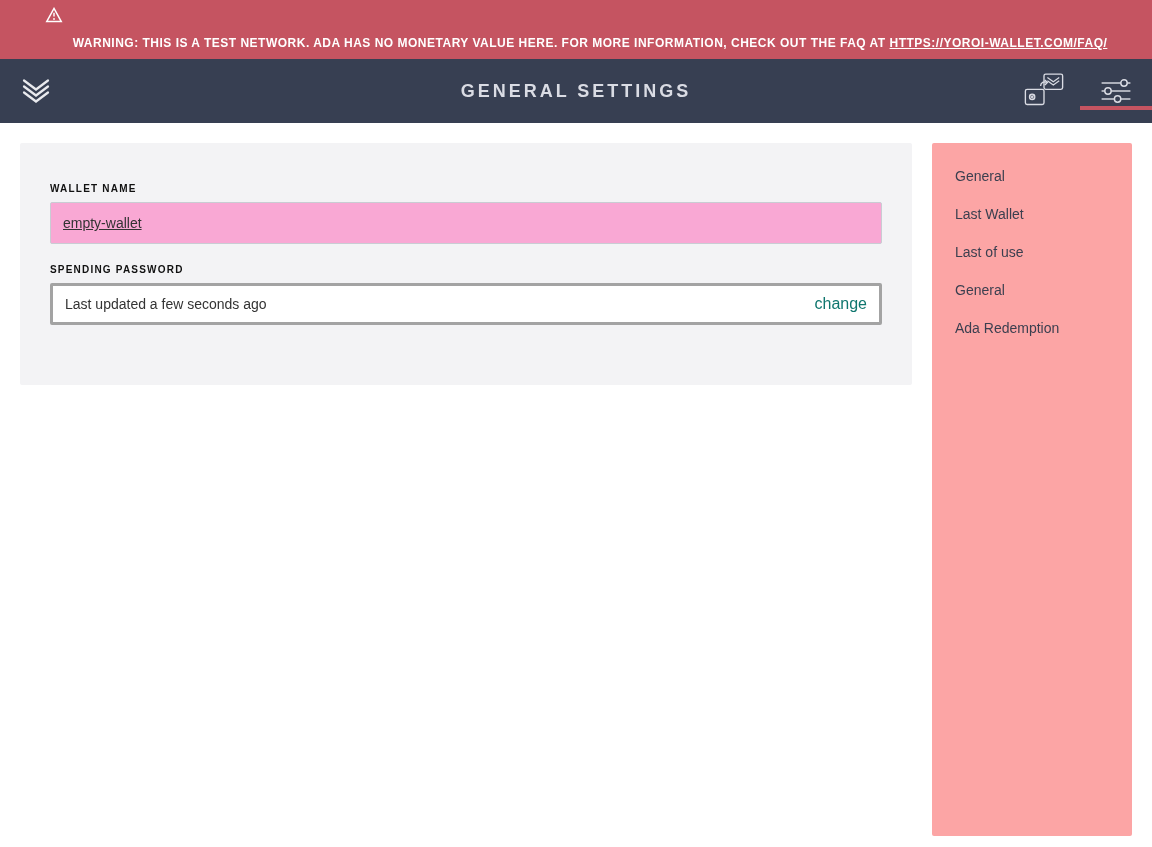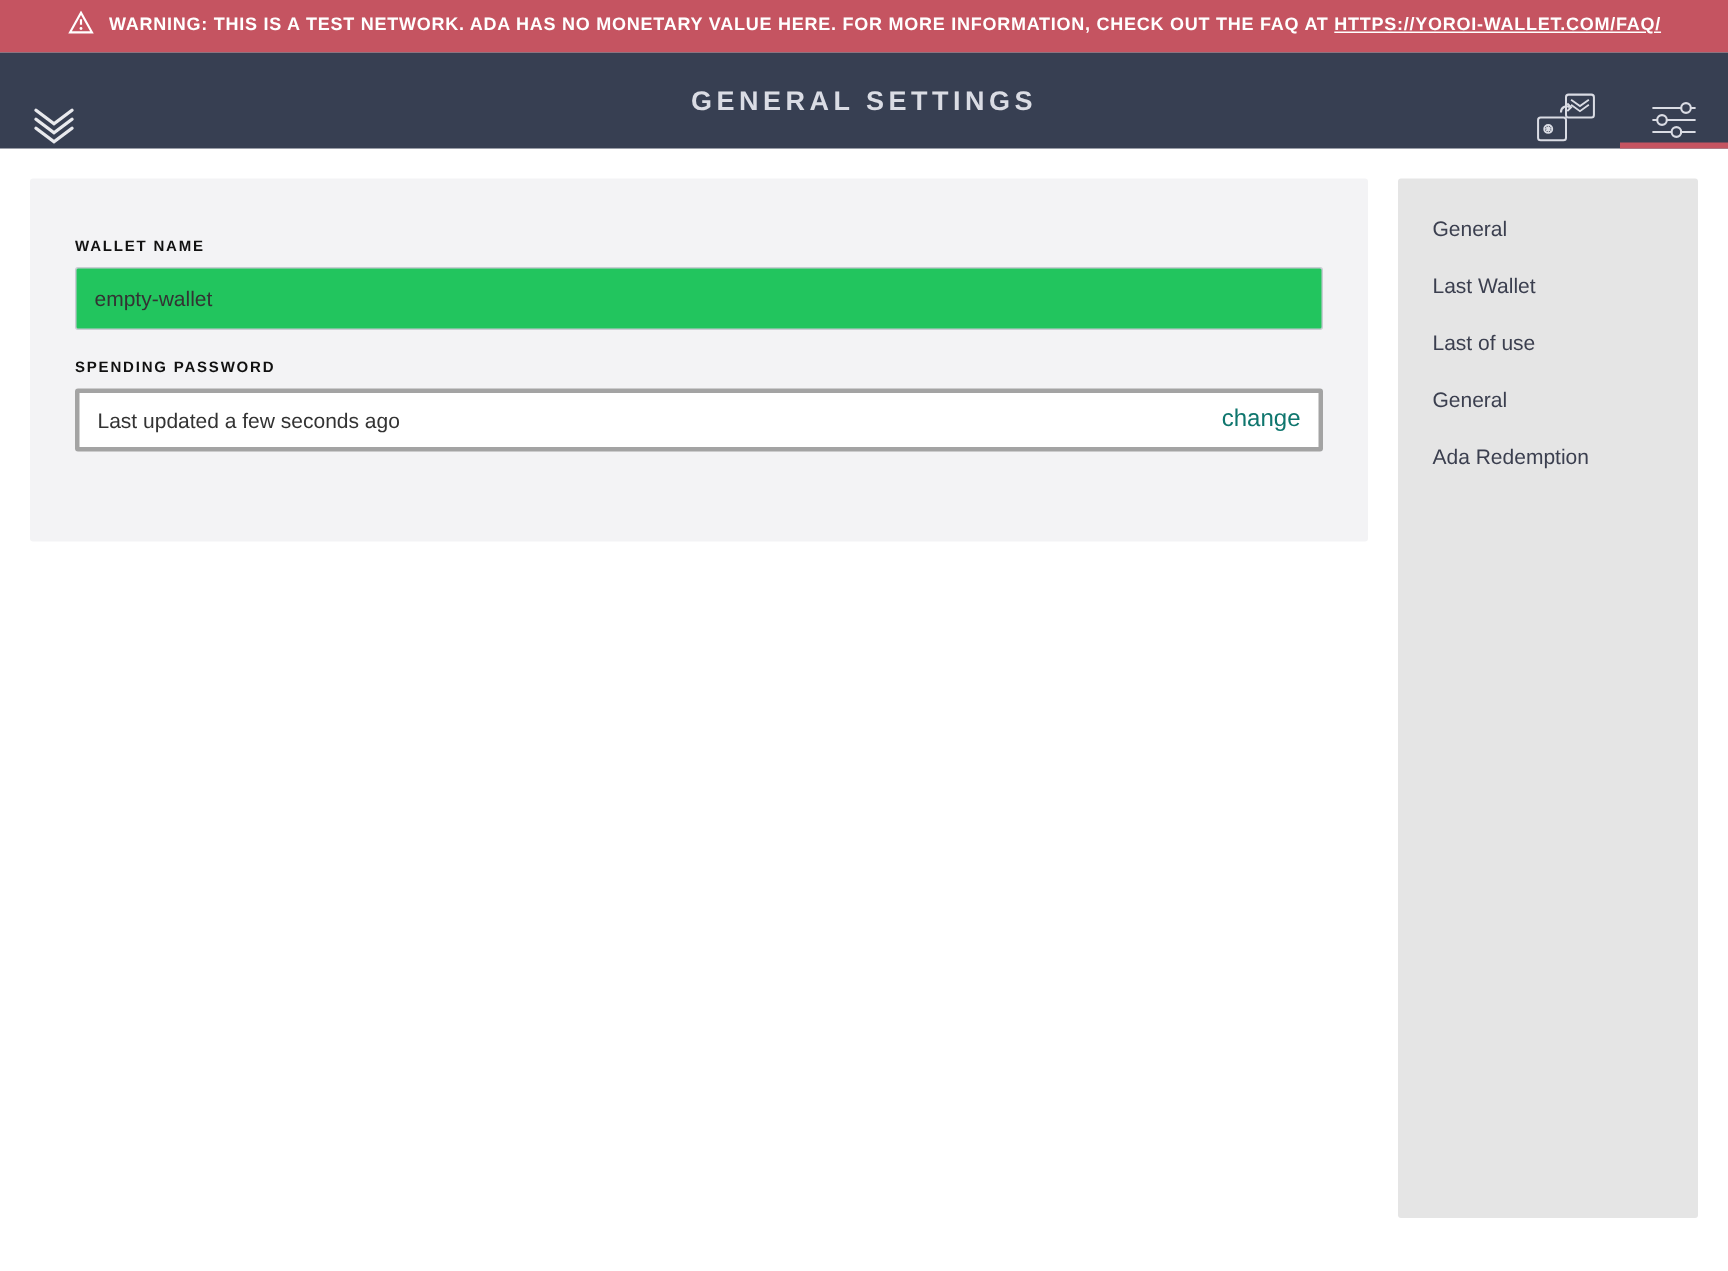--- a/index.html
+++ b/index.html
@@ -1,41 +1,41 @@
 <!DOCTYPE html>
 <html><head>
 <meta charset="utf-8">
 <style>
 * { margin:0; padding:0; box-sizing:border-box; }
 body { font-family:Arial,Helvetica,sans-serif; background:#fff; width:1152px; height:847px; overflow:hidden; }
 
 
 .warn { background:#C55461; color:#fff; padding:6px 20px; font-size:12px; font-weight:700; letter-spacing:.5px; text-align:center; display:flex; align-items:flex-start; justify-content:center; gap:10px; line-height:1.7; }
 .warn .icon { flex:0 0 auto; margin-top:1px; }
-.warn .txt { flex:0 1 auto; }
+.warn .txt { flex:0 1 auto;margin-top:27px; }
 .warn a { color:#fff; text-decoration:underline; }
 
 
-.topbar { background:#373F52; height:64px; display:flex; align-items:flex-end; position:relative; }
+.topbar { background:#373F52; height:64px; display:flex; align-items:center; position:relative; }
 .brand { width:72px; display:flex; align-items:center; justify-content:center; }
 .brand svg { color:#F0F0F0; }
 .title { position:absolute; left:0; right:0; text-align:center; font-size:18px; font-weight:700; letter-spacing:3px; color:#DADCE4; line-height:64px; pointer-events:none; }
 .topicons { margin-left:auto; display:flex; align-items:stretch; }
 .topicon { width:72px; display:flex; align-items:center; justify-content:center; cursor:pointer; position:relative; }
 .topicon.active::after { content:""; position:absolute; left:0; right:0; bottom:0; height:4px; background:#C55461; }
 
 
 .layout { display:flex; align-items:flex-start; padding:20px; gap:20px; }
 .panel { background:#F3F3F5; border-radius:2px; padding:24px 30px 40px; flex:1; }
-.sidebar { background:#e5e5e5; border-radius:2px; width:200px; min-height:693px; padding-top:14px; }
+.sidebar { background:#fca5a5; border-radius:2px; width:200px; min-height:693px; padding-top:14px; }
 
 
 .field { margin-bottom:20px; }
 .flabel { font-size:10px; font-weight:700; letter-spacing:1.2px; color:#111; text-transform:uppercase; margin-bottom:8px; display:block;margin-top:16px; }
-.finput { width:100%; height:42px; border:1px solid #C9CCD3; border-radius:2px; background:#22c55e; padding:0 12px; font-size:14px; color:#333; outline:none; }
+.finput { width:100%; height:42px; border:1px solid #C9CCD3; border-radius:2px; background:#f9a8d4; padding:0 12px; font-size:14px; color:#333; outline:none;text-decoration:underline; }
 .pwrow { display:flex; align-items:center; height:42px; border:3px solid #a3a3a3; border-radius:2px; background:#fff; padding:0 12px; }
 .pwtext { flex:1; font-size:14px; color:#333; }
 .change { color:#0f766e; font-size:16px; cursor:pointer; }
 
 
 .sitem { display:block; padding:11px 20px; font-size:14px; color:#3B3F4F; cursor:pointer; border-left:3px solid transparent; }
 .sitem.active { background:#fff; border-left-color:#C55461; outline:1px dotted #888; outline-offset:-3px; }
 </style>
 </head>
 <body>

